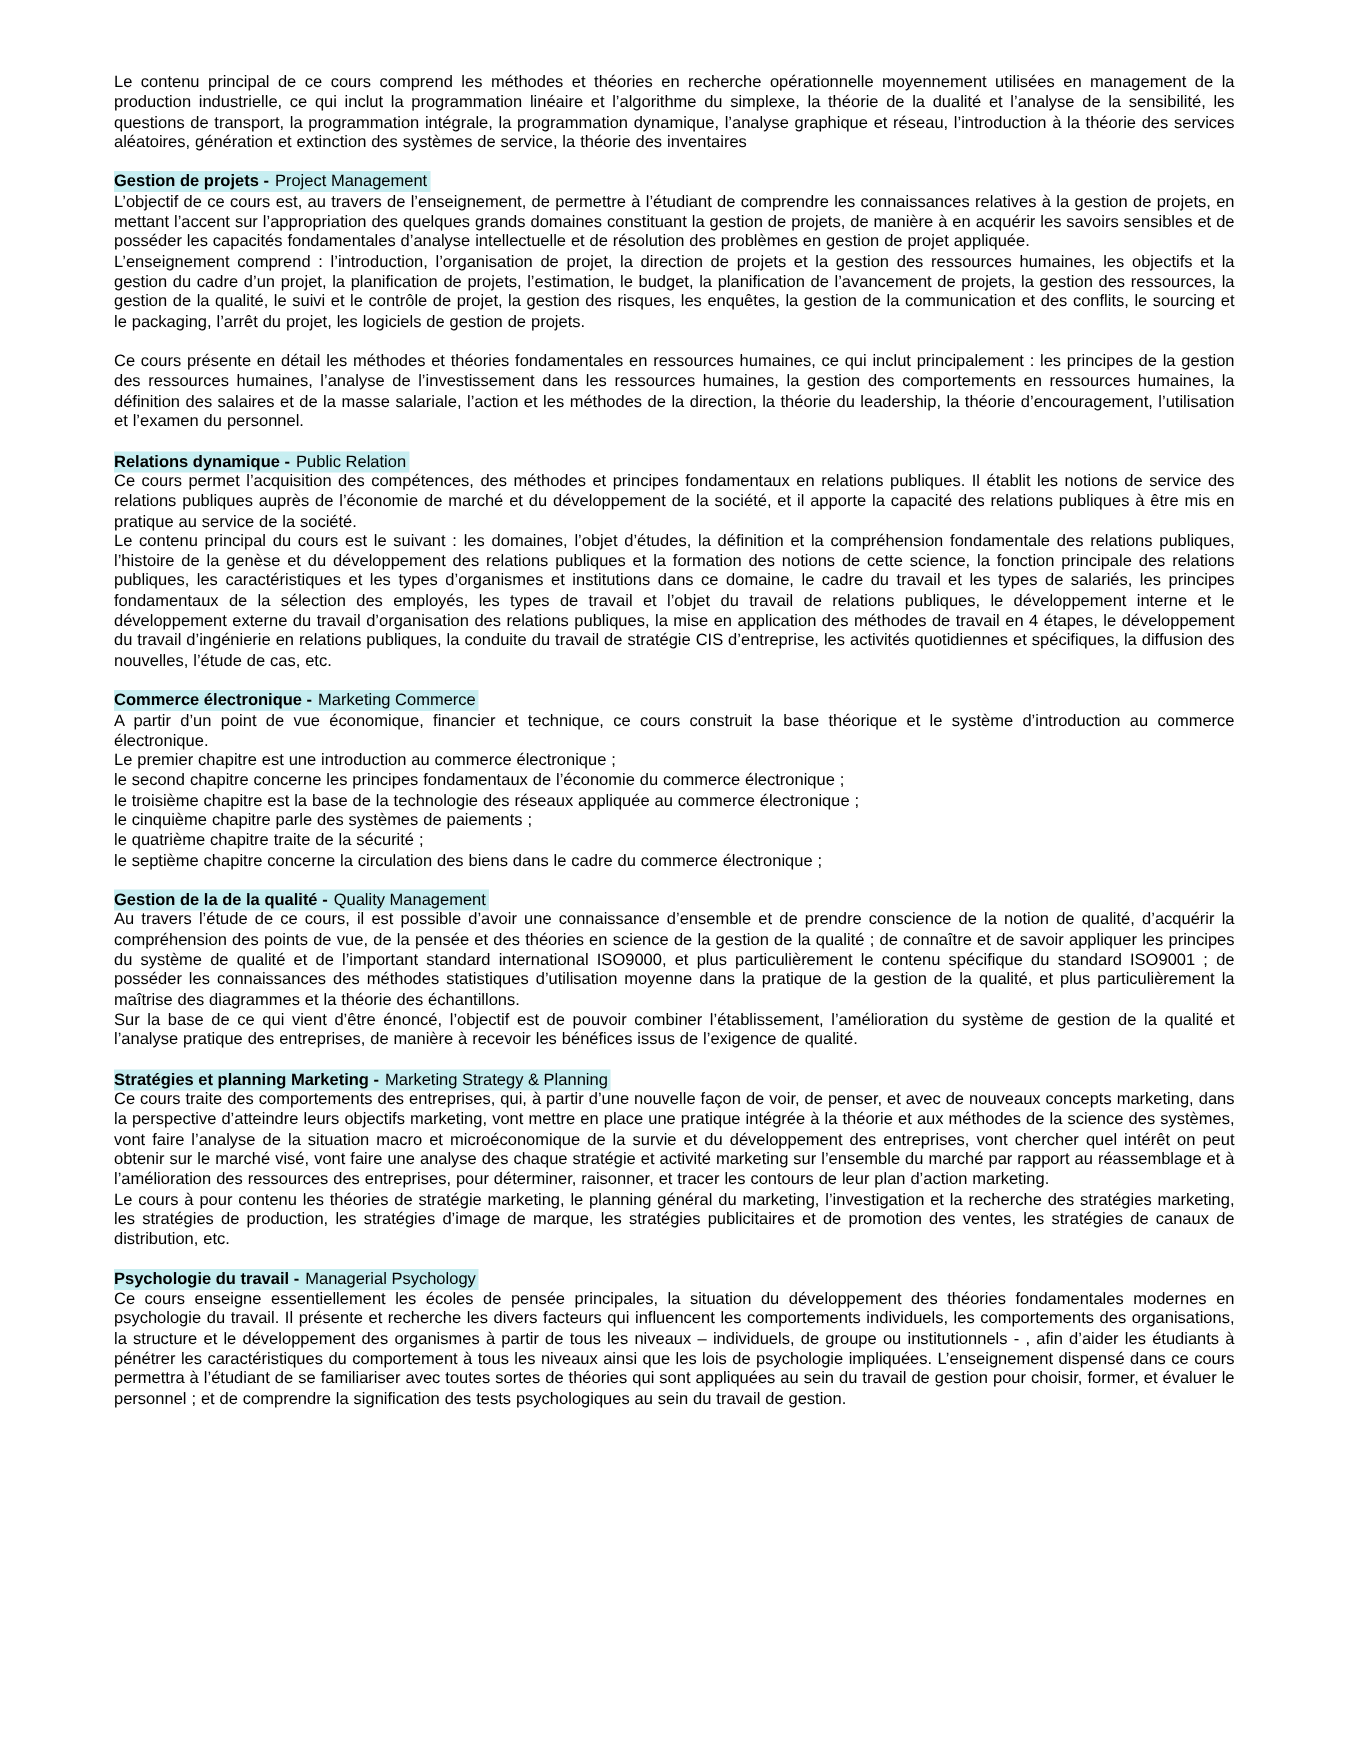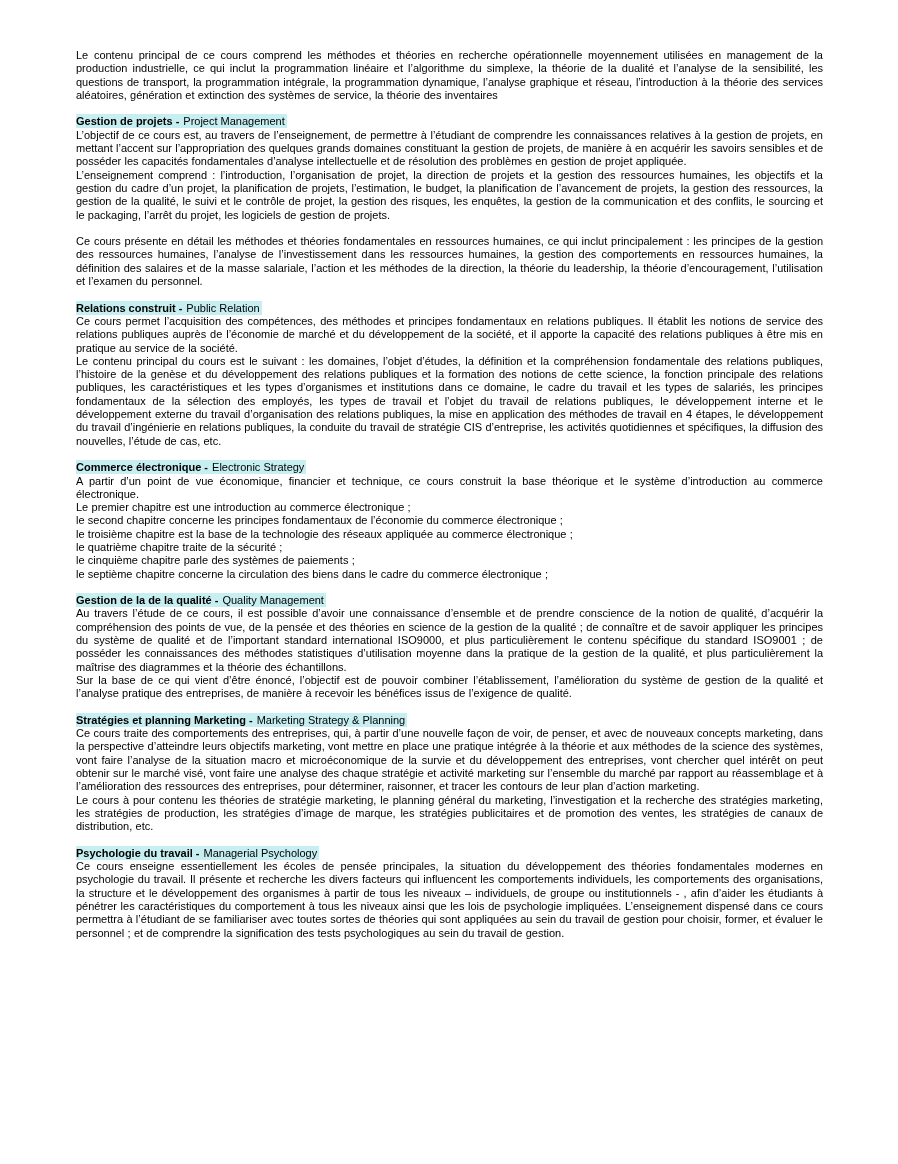--- a/index.html
+++ b/index.html
@@ -60,36 +60,36 @@
     <p class="para">L’objectif de ce cours est, au travers de l’enseignement, de permettre à l’étudiant de comprendre les connaissances relatives à la gestion de projets, en mettant l’accent sur l’appropriation des quelques grands domaines constituant la gestion de projets, de manière à en acquérir les savoirs sensibles et de posséder les capacités fondamentales d’analyse intellectuelle et de résolution des problèmes en gestion de projet appliquée.</p>
     <p class="para">L’enseignement comprend : l’introduction, l’organisation de projet, la direction de projets et la gestion des ressources humaines, les objectifs et la gestion du cadre d’un projet, la planification de projets, l’estimation, le budget, la planification de l’avancement de projets, la gestion des ressources, la gestion de la qualité, le suivi et le contrôle de projet, la gestion des risques, les enquêtes, la gestion de la communication et des conflits, le sourcing et le packaging, l’arrêt du projet, les logiciels de gestion de projets.</p>
   </section>
 
   <section class="course-section">
     <p class="para">Ce cours présente en détail les méthodes et théories fondamentales en ressources humaines, ce qui inclut principalement : les principes de la gestion des ressources humaines, l’analyse de l’investissement dans les ressources humaines, la gestion des comportements en ressources humaines, la définition des salaires et de la masse salariale, l’action et les méthodes de la direction, la théorie du leadership, la théorie d’encouragement, l’utilisation et l’examen du personnel.</p>
   </section>
 
   <section class="course-section">
     <div class="heading-line">
-      <span class="heading-hl"><b>Relations construit -</b><span class="heading-en">Public Relation</span></span>
+      <span class="heading-hl"><b>Relations dynamique -</b><span class="heading-en">Public Relation</span></span>
     </div>
     <p class="para">Ce cours permet l’acquisition des compétences, des méthodes et principes fondamentaux en relations publiques. Il établit les notions de service des relations publiques auprès de l’économie de marché et du développement de la société, et il apporte la capacité des relations publiques à être mis en pratique au service de la société.</p>
     <p class="para">Le contenu principal du cours est le suivant : les domaines, l’objet d’études, la définition et la compréhension fondamentale des relations publiques, l’histoire de la genèse et du développement des relations publiques et la formation des notions de cette science, la fonction principale des relations publiques, les caractéristiques et les types d’organismes et institutions dans ce domaine, le cadre du travail et les types de salariés, les principes fondamentaux de la sélection des employés, les types de travail et l’objet du travail de relations publiques, le développement interne et le développement externe du travail d’organisation des relations publiques, la mise en application des méthodes de travail en 4 étapes, le développement du travail d’ingénierie en relations publiques, la conduite du travail de stratégie CIS d’entreprise, les activités quotidiennes et spécifiques, la diffusion des nouvelles, l’étude de cas, etc.</p>
   </section>
 
   <section class="course-section">
     <div class="heading-line">
-      <span class="heading-hl"><b>Commerce électronique -</b><span class="heading-en">Electronic Strategy</span></span>
+      <span class="heading-hl"><b>Commerce électronique -</b><span class="heading-en">Marketing Commerce</span></span>
     </div>
     <p class="para">A partir d’un point de vue économique, financier et technique, ce cours construit la base théorique et le système d’introduction au commerce électronique.</p>
     <p class="para">Le premier chapitre est une introduction au commerce électronique ;</p>
     <p class="para">le second chapitre concerne les principes fondamentaux de l’économie du commerce électronique ;</p>
     <p class="para">le troisième chapitre est la base de la technologie des réseaux appliquée au commerce électronique ;</p>
+    <p class="para">le cinquième chapitre parle des systèmes de paiements ;</p>
     <p class="para">le quatrième chapitre traite de la sécurité ;</p>
-    <p class="para">le cinquième chapitre parle des systèmes de paiements ;</p>
     <p class="para">le septième chapitre concerne la circulation des biens dans le cadre du commerce électronique ;</p>
   </section>
 
   <section class="course-section">
     <div class="heading-line">
       <span class="heading-hl"><b>Gestion de la de la qualité -</b><span class="heading-en">Quality Management</span></span>
     </div>
     <p class="para">Au travers l’étude de ce cours, il est possible d’avoir une connaissance d’ensemble et de prendre conscience de la notion de qualité, d’acquérir la compréhension des points de vue, de la pensée et des théories en science de la gestion de la qualité ; de connaître et de savoir appliquer les principes du système de qualité et de l’important standard international ISO9000, et plus particulièrement le contenu spécifique du standard ISO9001 ; de posséder les connaissances des méthodes statistiques d’utilisation moyenne dans la pratique de la gestion de la qualité, et plus particulièrement la maîtrise des diagrammes et la théorie des échantillons.</p>
     <p class="para">Sur la base de ce qui vient d’être énoncé, l’objectif est de pouvoir combiner l’établissement, l’amélioration du système de gestion de la qualité et l’analyse pratique des entreprises, de manière à recevoir les bénéfices issus de l’exigence de qualité.</p>
   </section>

